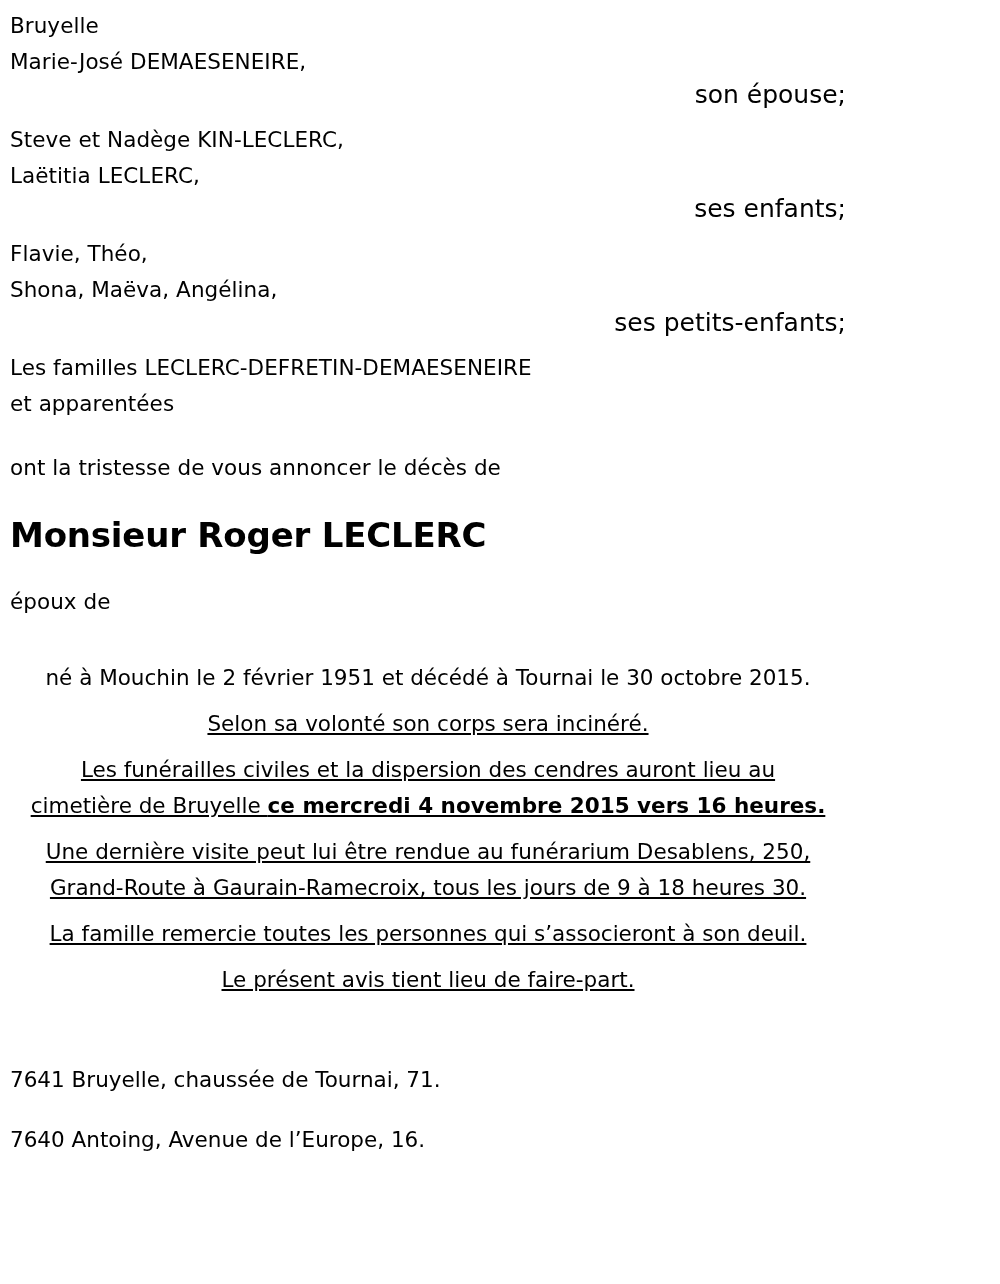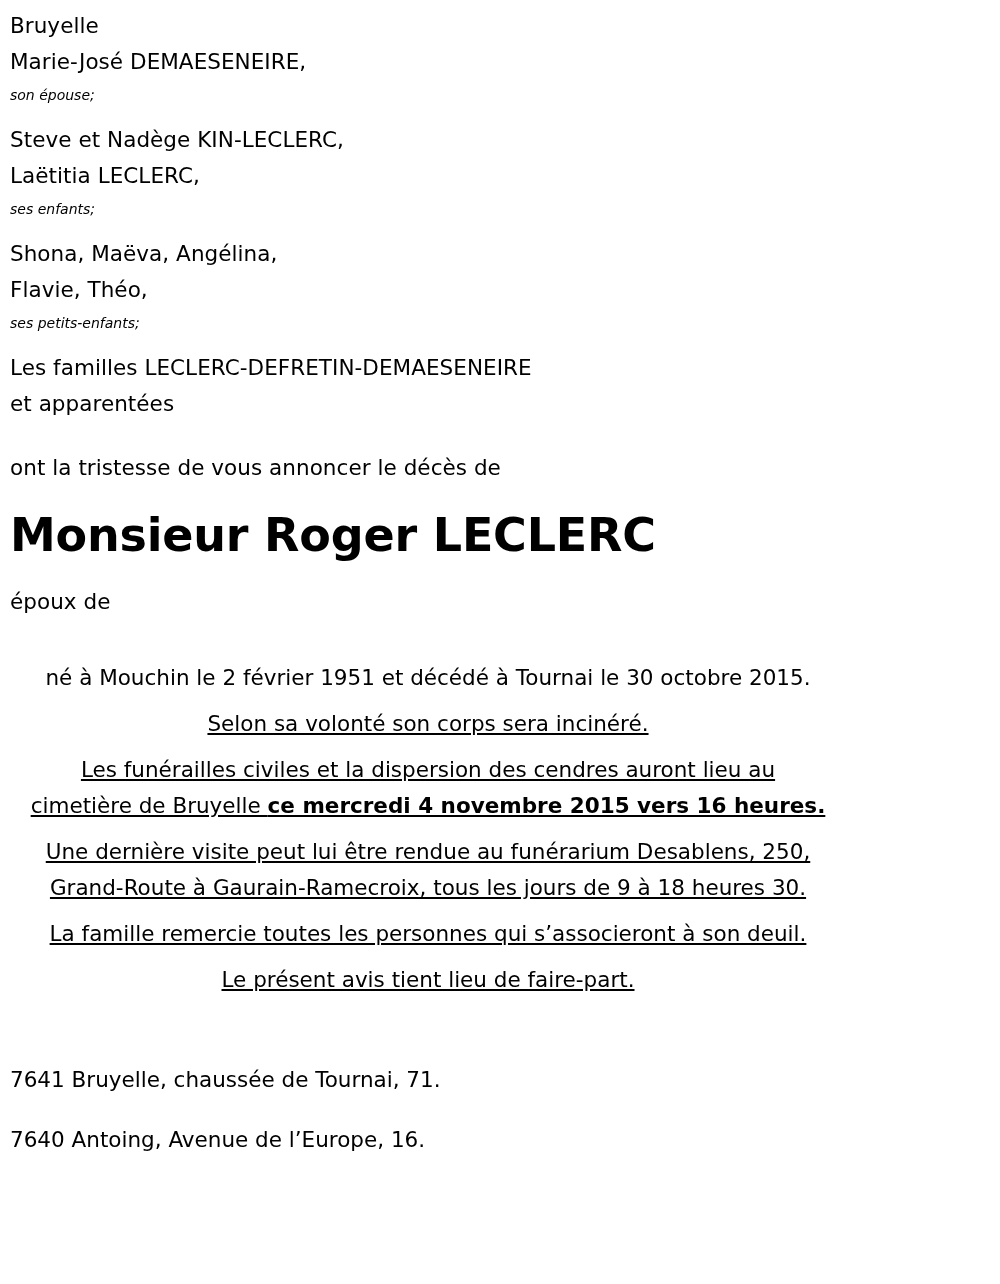--- a/index.html
+++ b/index.html
@@ -33,33 +33,33 @@
     line-height: 36px;
     white-space: pre;
     letter-spacing: 0.05px;
   }
 
   
   .group {
     position: relative;
   }
   .relation {
-    font-style: italic;
-    font-size: 14px;
+    font-size: 25px;
     line-height: 30px;
+    text-align: right;
     white-space: pre;
     display: block;
   }
   .gap-sm { height: 12px; }
   .gap-lg { height: 28px; }
   .gap-xl { height: 40px; }
 
   
   .deceased-name {
-    font-size: 46px;
+    font-size: 34px;
     font-weight: 700;
     line-height: 42px;
     letter-spacing: -0.2px;
     white-space: pre;
   }
 
   
   .para {
     font-size: 21.5px;
     line-height: 36px;
@@ -93,22 +93,22 @@
 
     <div class="group">
       <div class="line">Steve et Nadège KIN-LECLERC,</div>
       <div class="line">Laëtitia LECLERC,</div>
       <div class="relation">ses enfants;</div>
     </div>
 
     <div class="gap-sm"></div>
 
     <div class="group">
+      <div class="line">Flavie, Théo,</div>
       <div class="line">Shona, Maëva, Angélina,</div>
-      <div class="line">Flavie, Théo,</div>
       <div class="relation">ses petits-enfants;</div>
     </div>
 
     <div class="gap-sm"></div>
 
     <div class="group">
       <div class="line">Les familles LECLERC-DEFRETIN-DEMAESENEIRE</div>
       <div class="line">et apparentées</div>
     </div>
 

